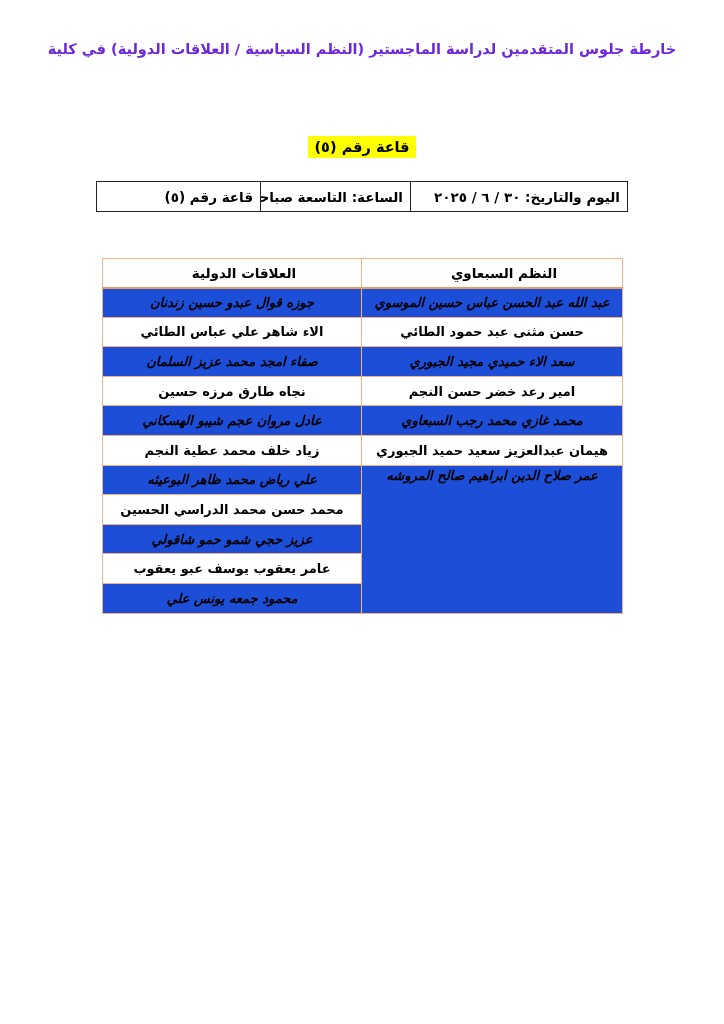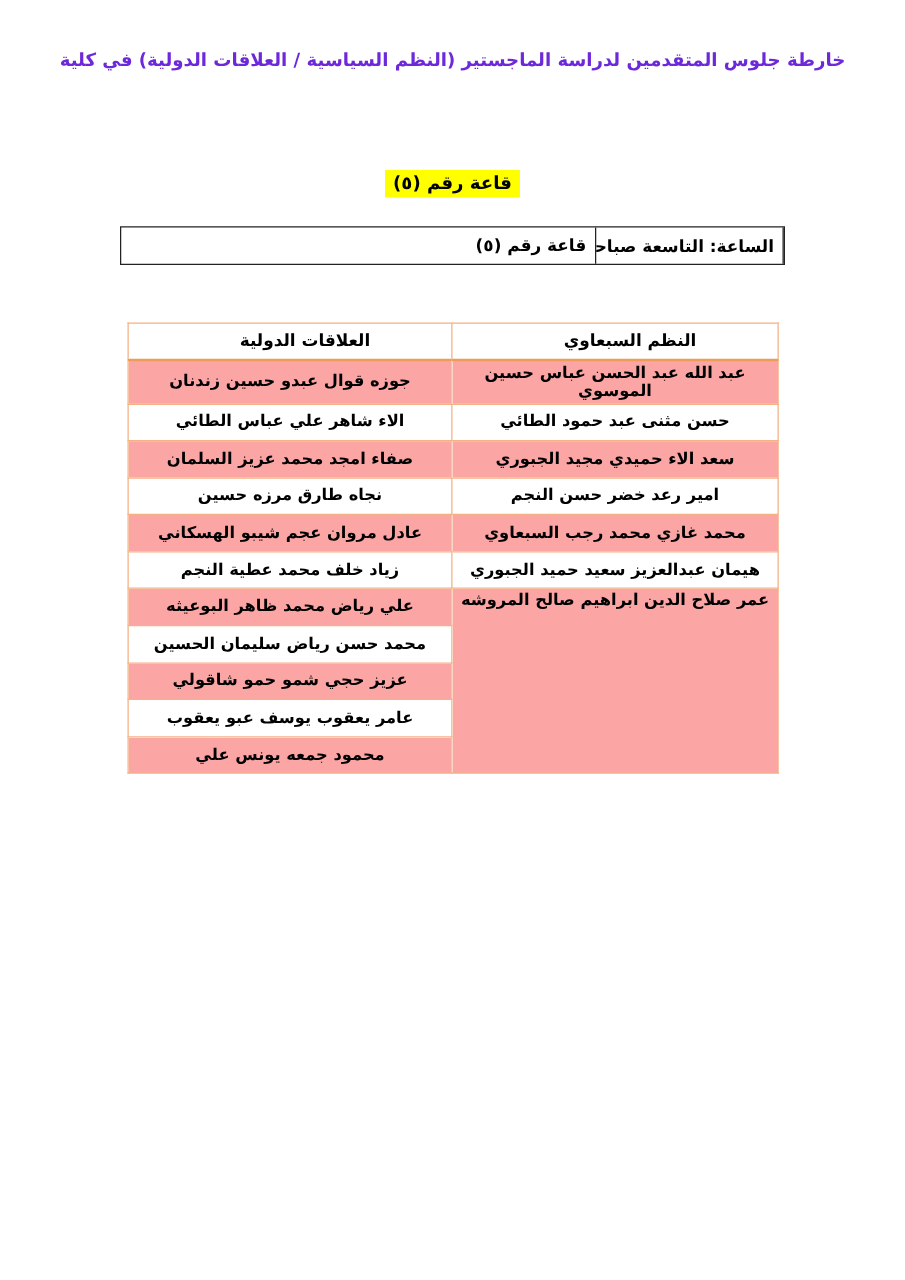--- a/index.html
+++ b/index.html
@@ -80,39 +80,40 @@
     overflow:hidden;
   }
   .seating-table th {
     height:29px;
     background:#ffffff;
     border-bottom:2px solid #ed9c5a;
     font-size:13.5px;
     padding-left:28px;
   }
   .seating-table td { height:29.6px; }
-  .seating-table td.shade { background:#fca5a5; }
+  .seating-table td.shade { background:#1d4ed8;font-style:italic; }
   .seating-table td.merged {
     vertical-align:top;
   }
 </style>
 </head>
 <body>
 
 <div class="page">
 
   <div class="doc-title">
     <div class="t-line">خارطة جلوس المتقدمين لدراسة الماجستير (النظم السياسية / العلاقات الدولية) في كلية</div>
   </div>
 
   <div class="room-line">
     <span class="room-highlight">قاعة رقم (٥)</span>
   </div>
 
   <div class="info-bar">
+    <div class="info-cell date">اليوم والتاريخ: ٣٠ / ٦ / ٢٠٢٥</div>
     <div class="info-cell time">الساعة: التاسعة صباحاً</div>
     <div class="info-cell room">قاعة رقم (٥)</div>
   </div>
 
   <table class="seating-table">
     <colgroup>
         <col class="col-ps">
         <col class="col-ir">
       </colgroup>
     <thead>
@@ -144,21 +145,21 @@
       </tr>
       <tr>
         <td>هيمان عبدالعزيز سعيد حميد الجبوري</td>
         <td>زياد خلف محمد عطية النجم</td>
       </tr>
       <tr>
         <td class="shade merged" rowspan="5">عمر صلاح الدين ابراهيم صالح المروشه</td>
         <td class="shade">علي رياض محمد ظاهر البوعيثه</td>
       </tr>
       <tr>
-        <td>محمد حسن رياض سليمان الحسين</td>
+        <td>محمد حسن محمد الدراسي الحسين</td>
       </tr>
       <tr>
         <td class="shade">عزيز حجي شمو حمو شاقولي</td>
       </tr>
       <tr>
         <td>عامر يعقوب يوسف عبو يعقوب</td>
       </tr>
       <tr>
         <td class="shade">محمود جمعه يونس علي</td>
       </tr>

